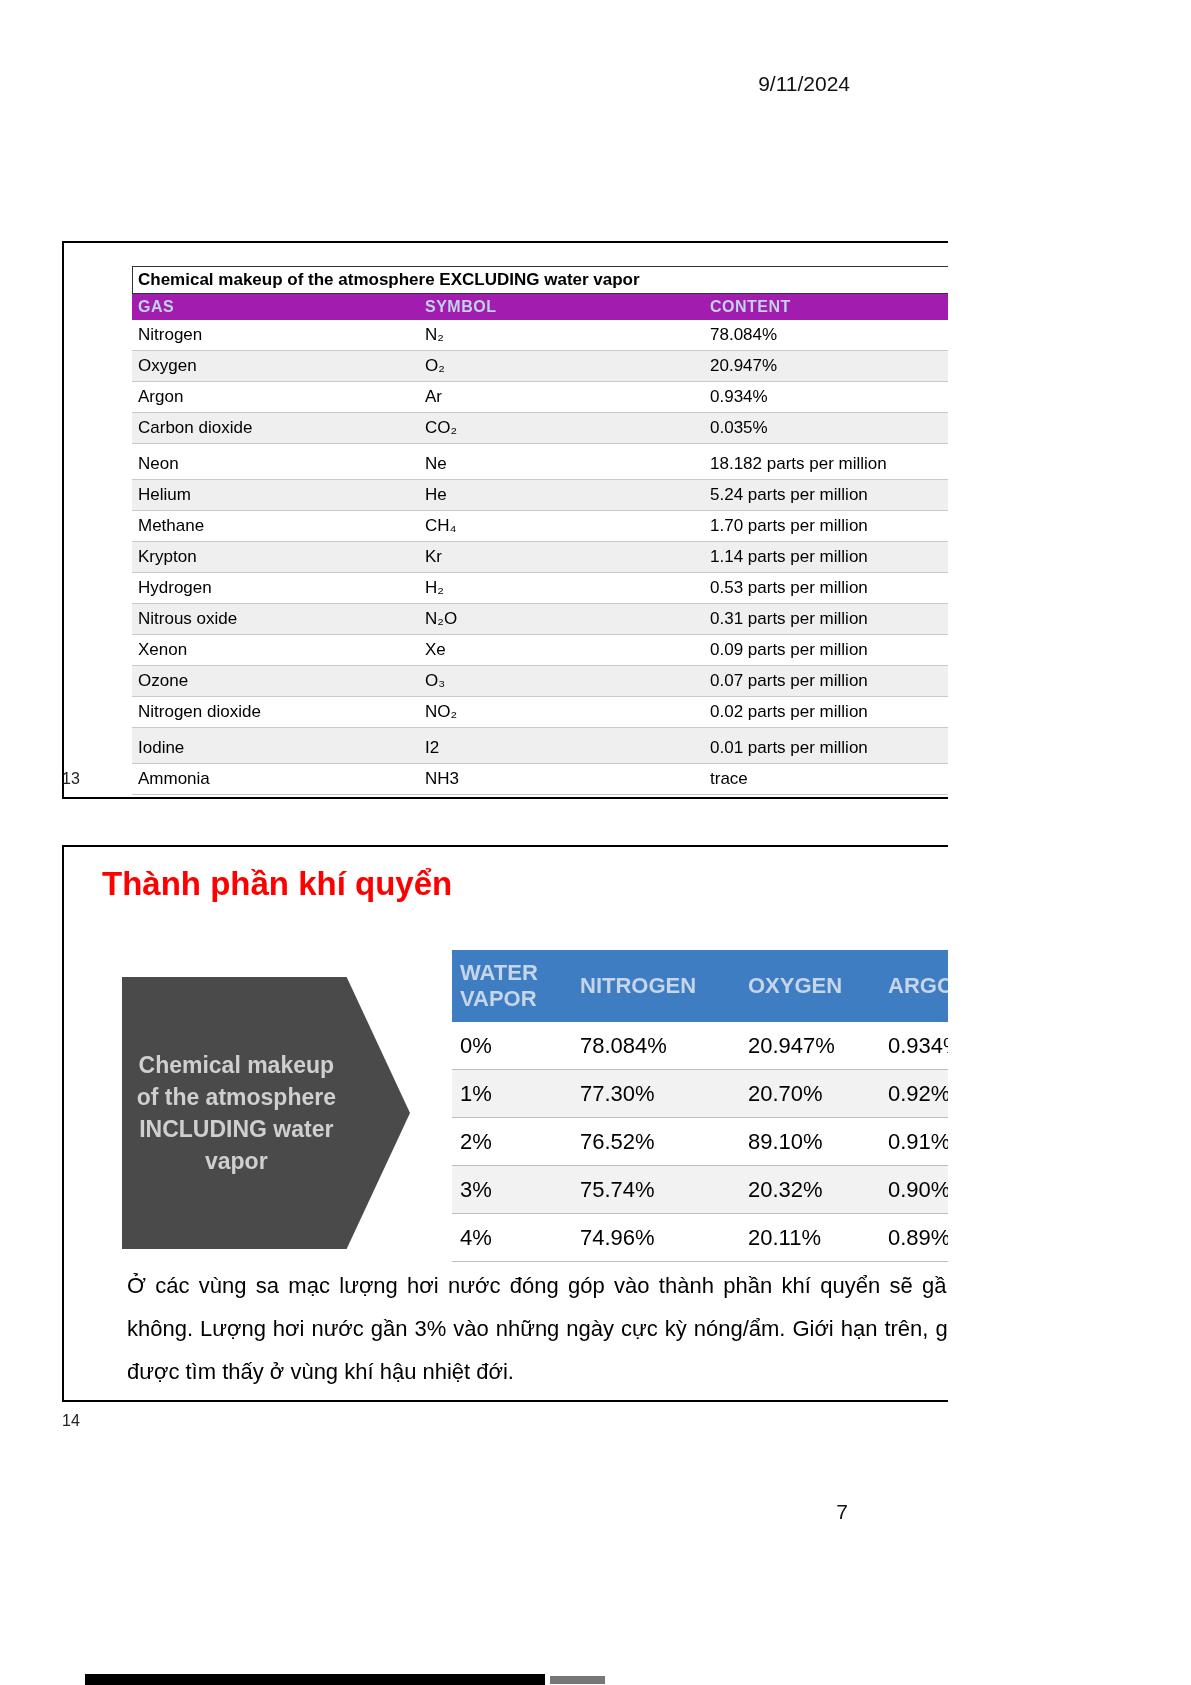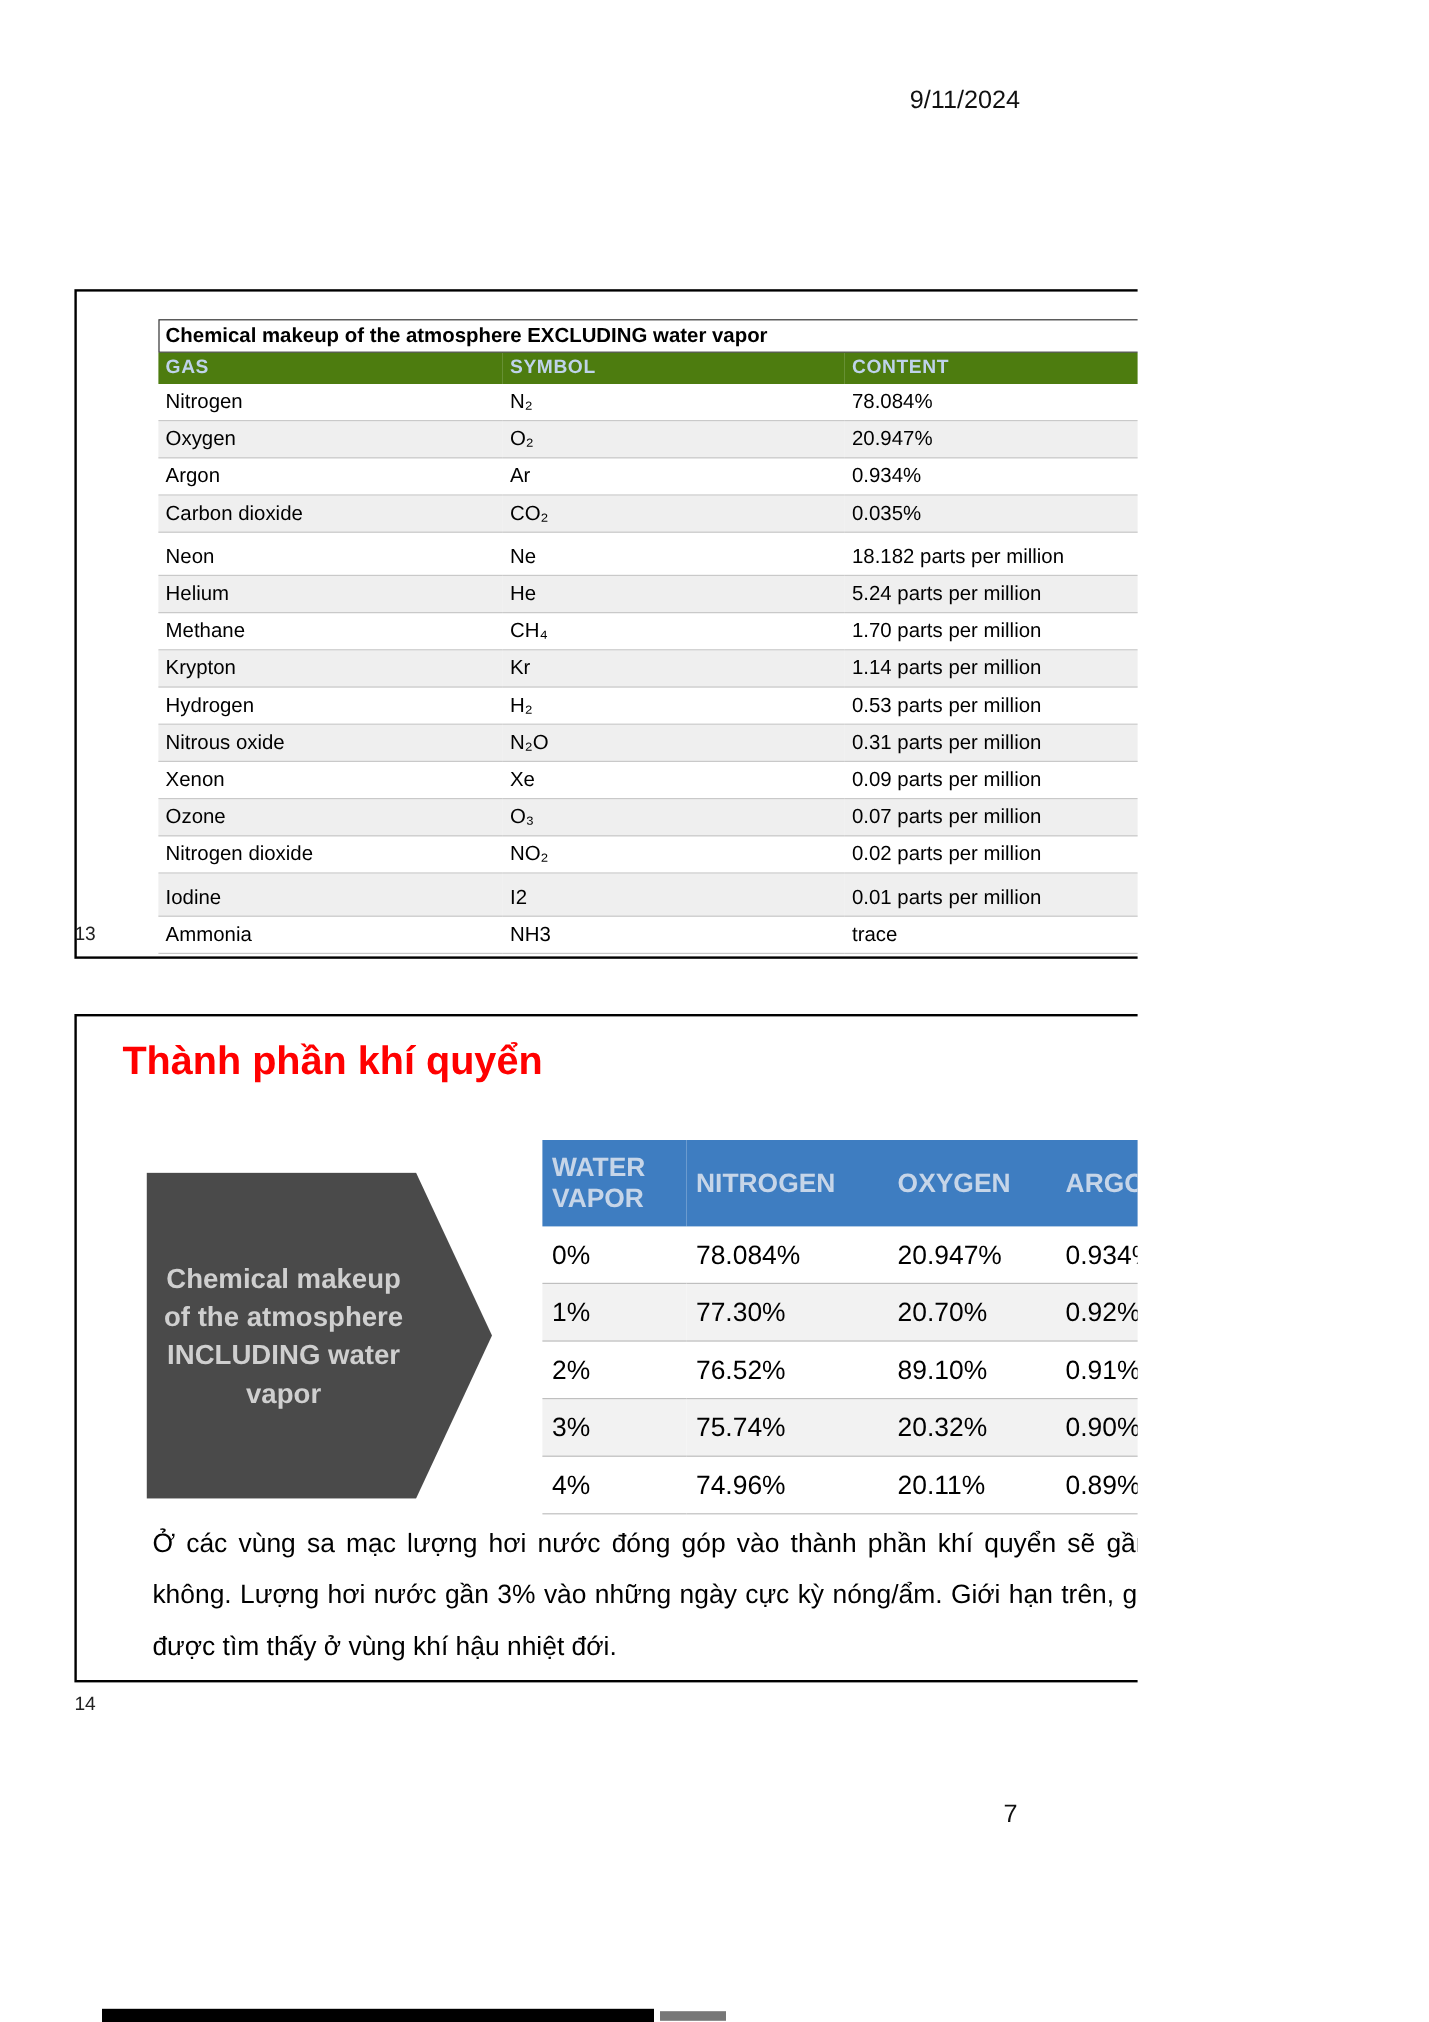--- a/index.html
+++ b/index.html
@@ -21,21 +21,21 @@
   .slide-num{position:absolute;font-size:12px;color:#595959;}
 
   
   .t1-wrap{position:absolute;left:68px;top:23px;width:860px;}
   .t1-title{
     border:1.5px solid #333;font-size:17px;font-weight:bold;
     padding:3px 5px;background:#fff;box-sizing:border-box;
   }
   table.t1{border-collapse:collapse;width:100%;table-layout:fixed;font-size:17px;}
   table.t1 th{
-    background:#4d7c0f;color:#bfd3ea;text-align:left;font-weight:bold;
+    background:#a21caf;color:#bfd3ea;text-align:left;font-weight:bold;
     padding:4px 6px;font-size:16px;letter-spacing:.5px;
   }
   table.t1 td{
     padding:4px 6px;border-bottom:1px solid #c9c9c9;height:22px;
   }
   table.t1 col.c1{width:287px;} table.t1 col.c2{width:285px;} table.t1 col.c3{width:288px;}
   table.t1 tbody tr:nth-child(even){background:#efefef;}
   table.t1 tbody tr.tall td{padding-top:9px;}
 
   

